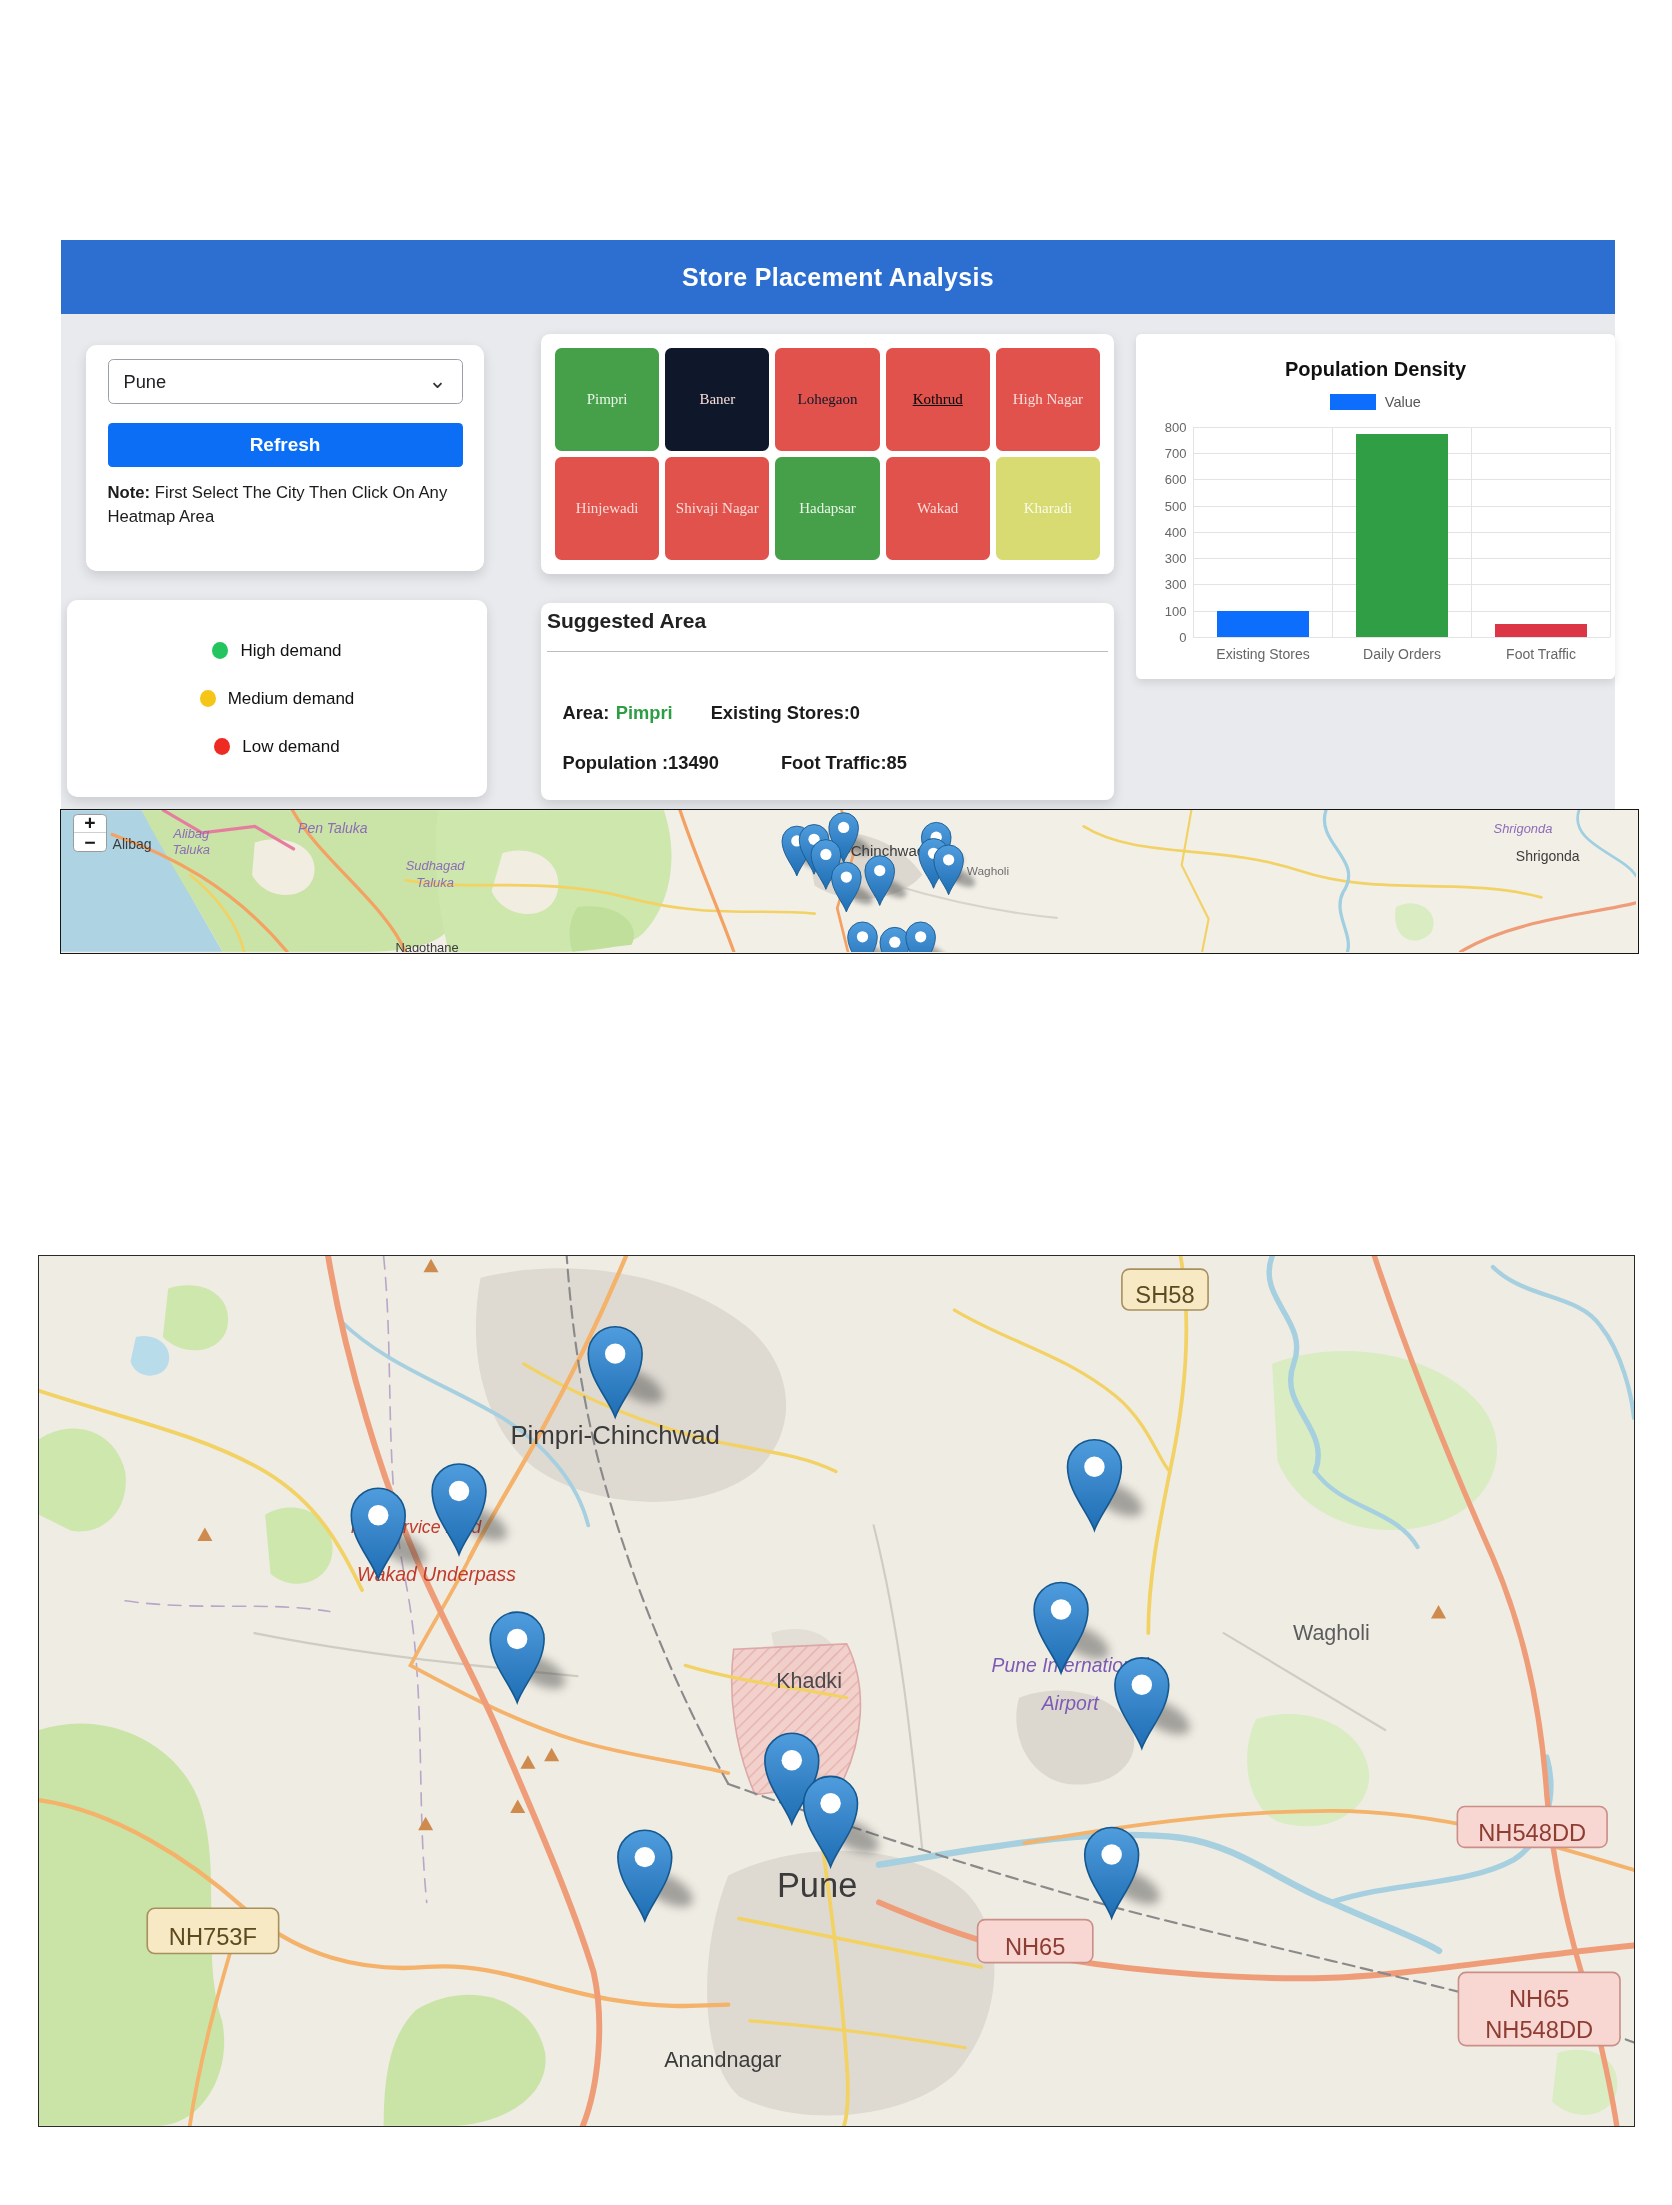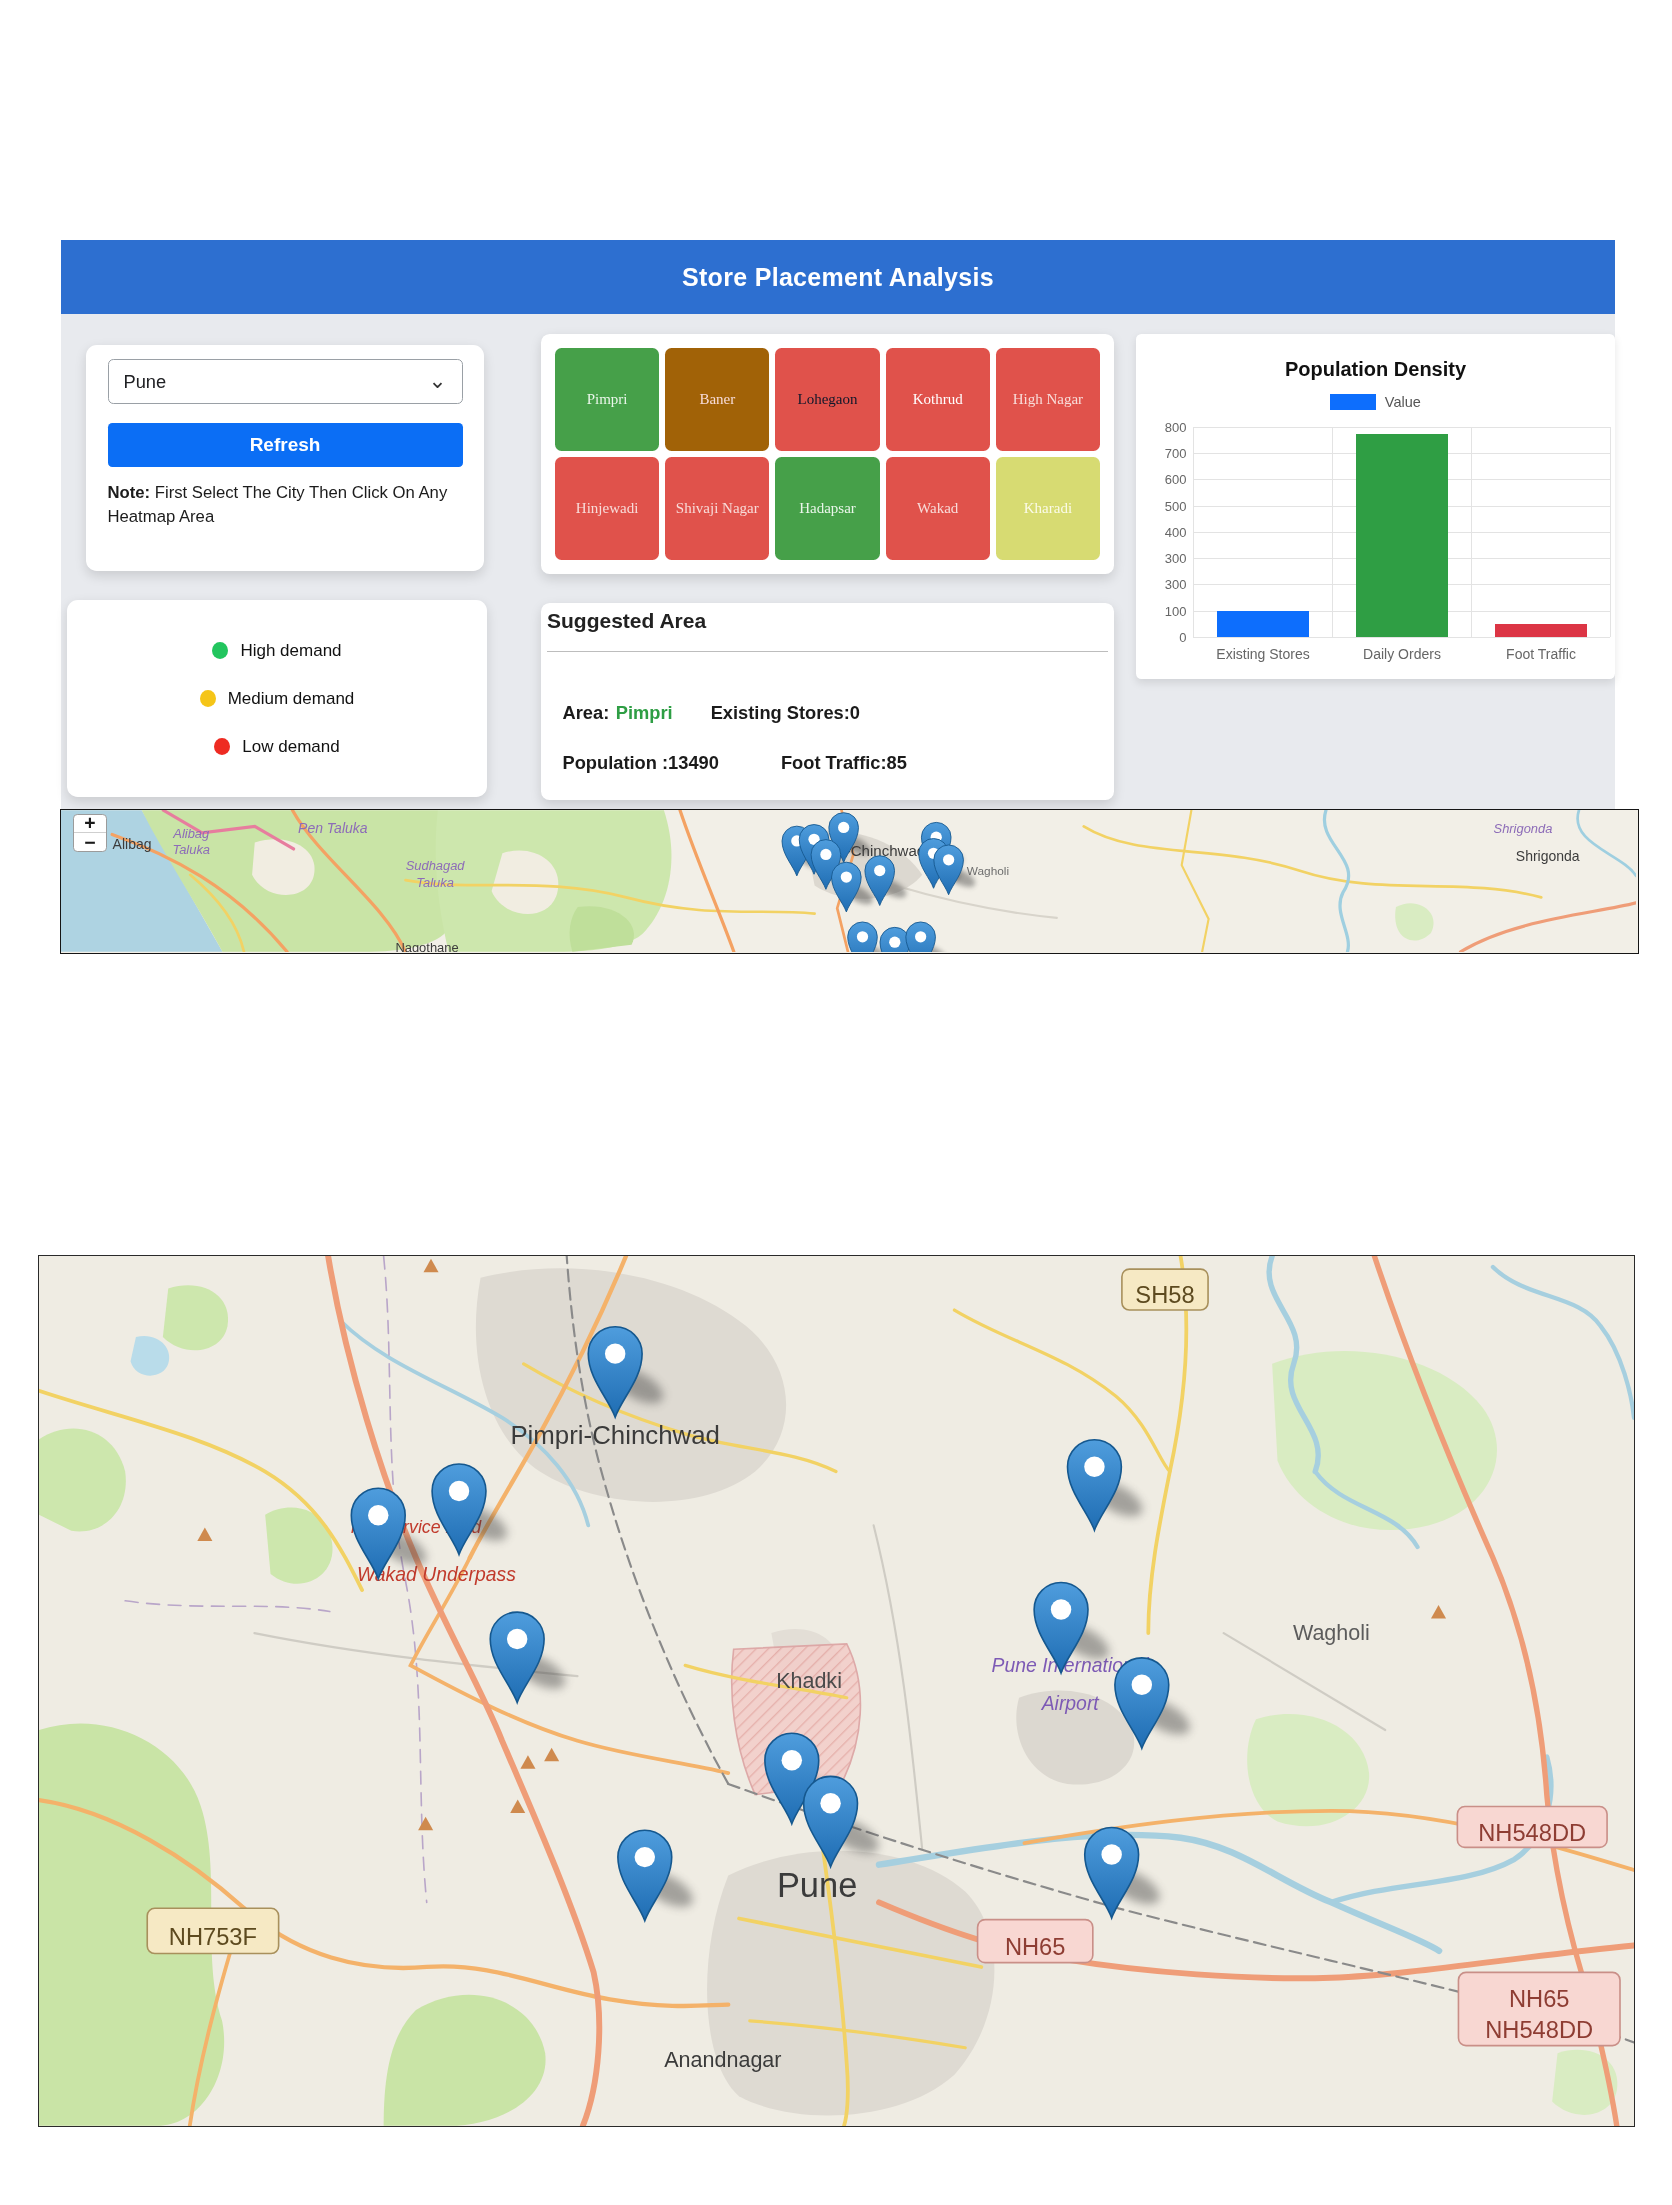--- a/index.html
+++ b/index.html
@@ -102,23 +102,23 @@
       <div class="legend-row">
         <span class="legend-dot" style="background: rgb(238, 43, 34);"></span>
         <span class="legend-label">Low demand</span>
       </div>
     </div>
 </div>
 
 <div class="card" id="heat-card">
   <div id="heatgrid">
       <div class="tile" style="background: rgb(70, 160, 73); color: rgb(234, 246, 234);">Pimpri</div>
-      <div class="tile" style="background: #a16207; color: rgb(248, 220, 217);">Baner</div>
+      <div class="tile" style="background: #0f172a; color: rgb(248, 220, 217);">Baner</div>
       <div class="tile" style="background: rgb(224, 82, 75); color: #0f172a;">Lohegaon</div>
-      <div class="tile" style="background: rgb(224, 82, 75); color: #ffffff;">Kothrud</div>
+      <div class="tile" style="background: rgb(224, 82, 75); color: #000000; text-decoration: underline;">Kothrud</div>
       <div class="tile" style="background: rgb(224, 82, 75); color: rgb(248, 220, 217);">High Nagar</div>
       <div class="tile" style="background: rgb(224, 82, 75); color: rgb(248, 220, 217);">Hinjewadi</div>
       <div class="tile" style="background: rgb(224, 82, 75); color: rgb(248, 220, 217);">Shivaji Nagar</div>
       <div class="tile" style="background: rgb(70, 160, 73); color: rgb(234, 246, 234);">Hadapsar</div>
       <div class="tile" style="background: rgb(224, 82, 75); color: rgb(248, 220, 217);">Wakad</div>
       <div class="tile" style="background: rgb(215, 219, 114); color: rgb(251, 251, 233);">Kharadi</div>
     </div>
 </div>
 
 <div class="card" id="sugg-card">

